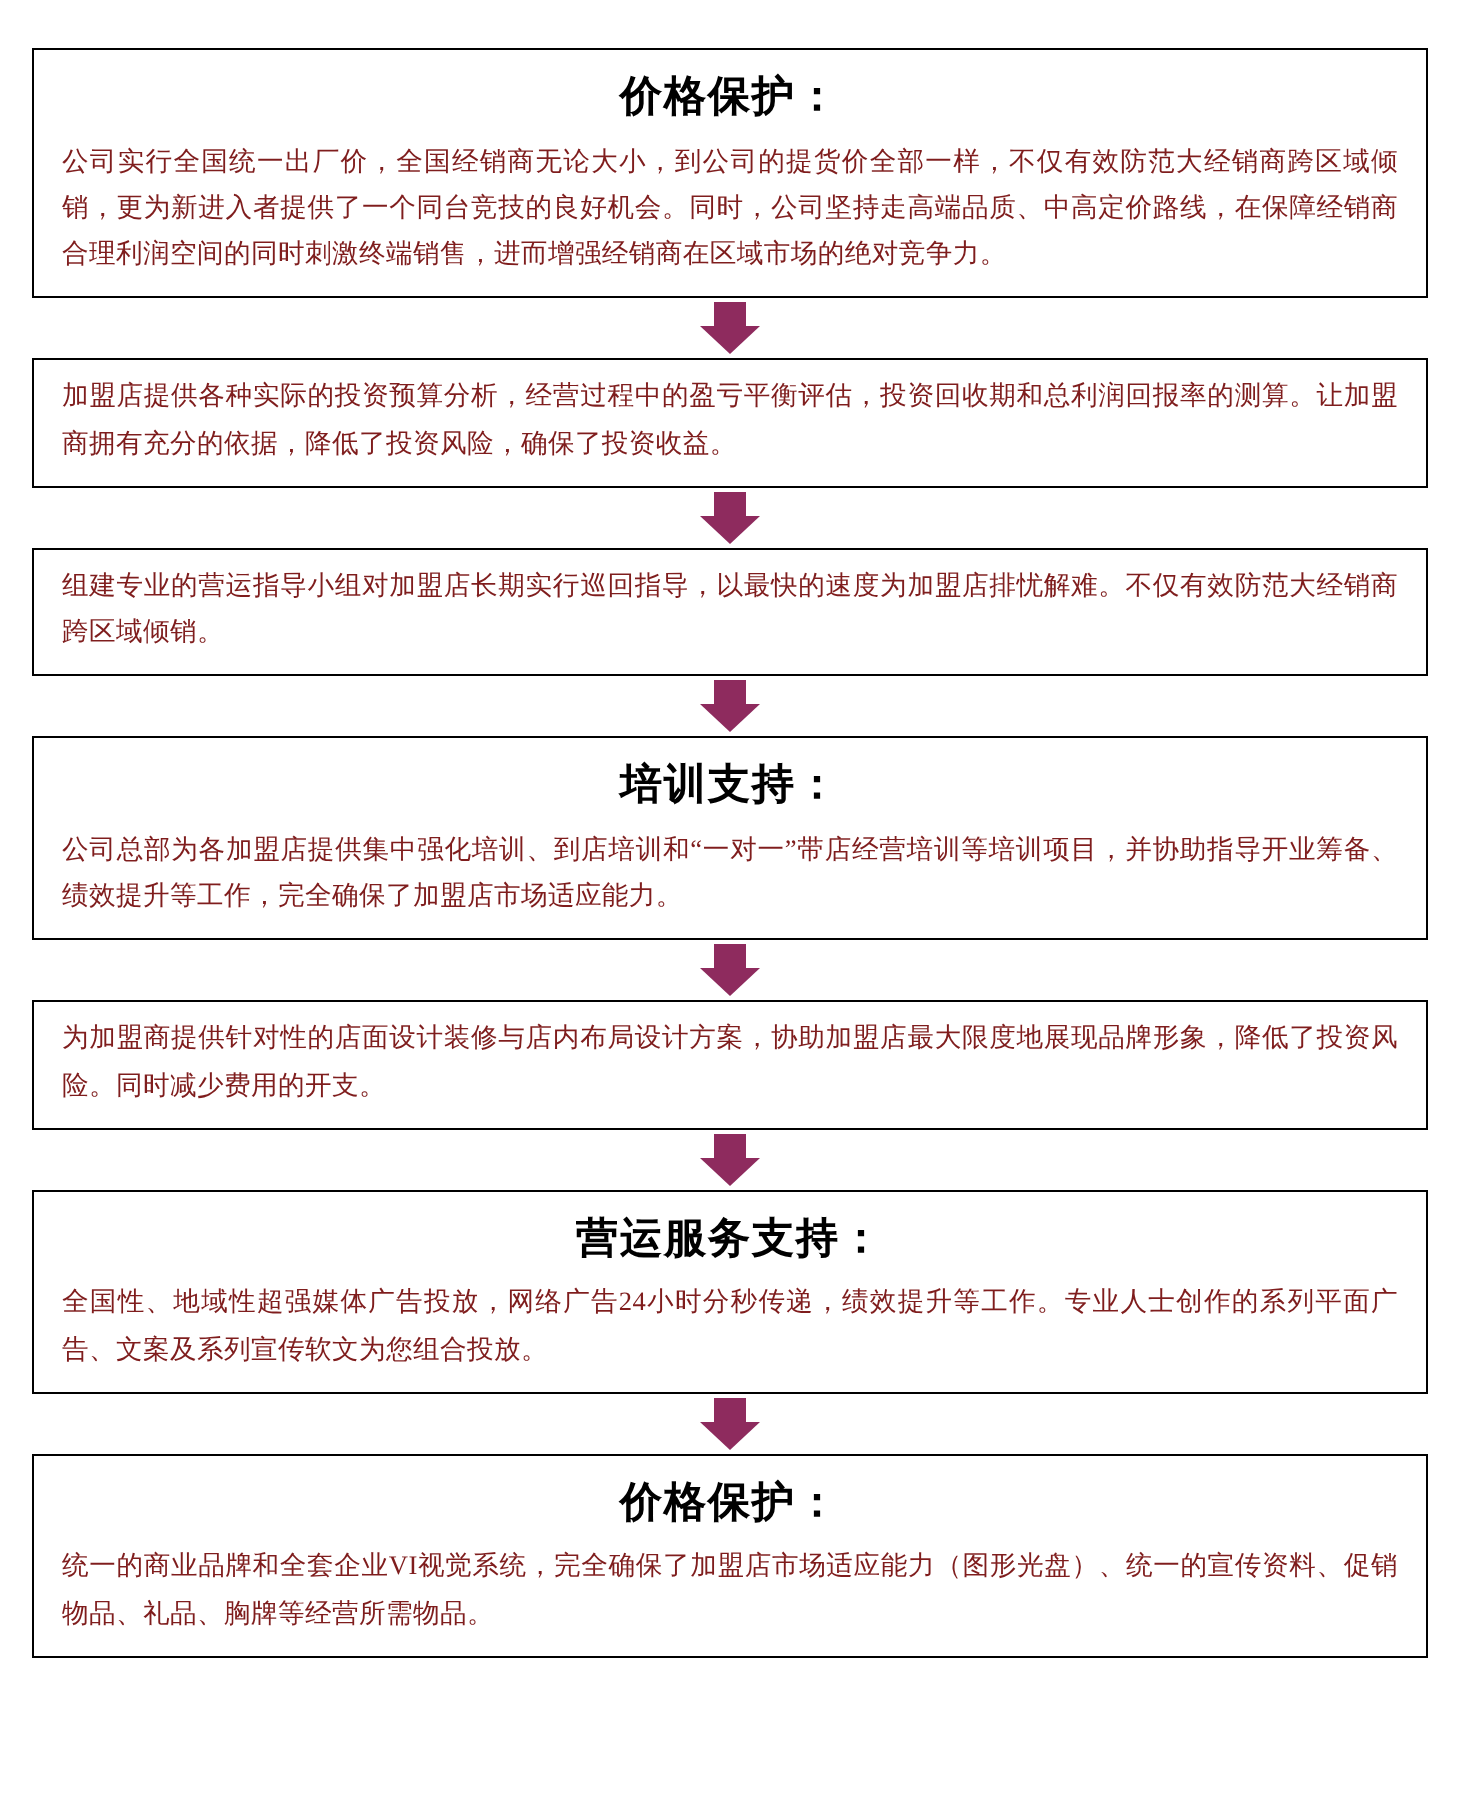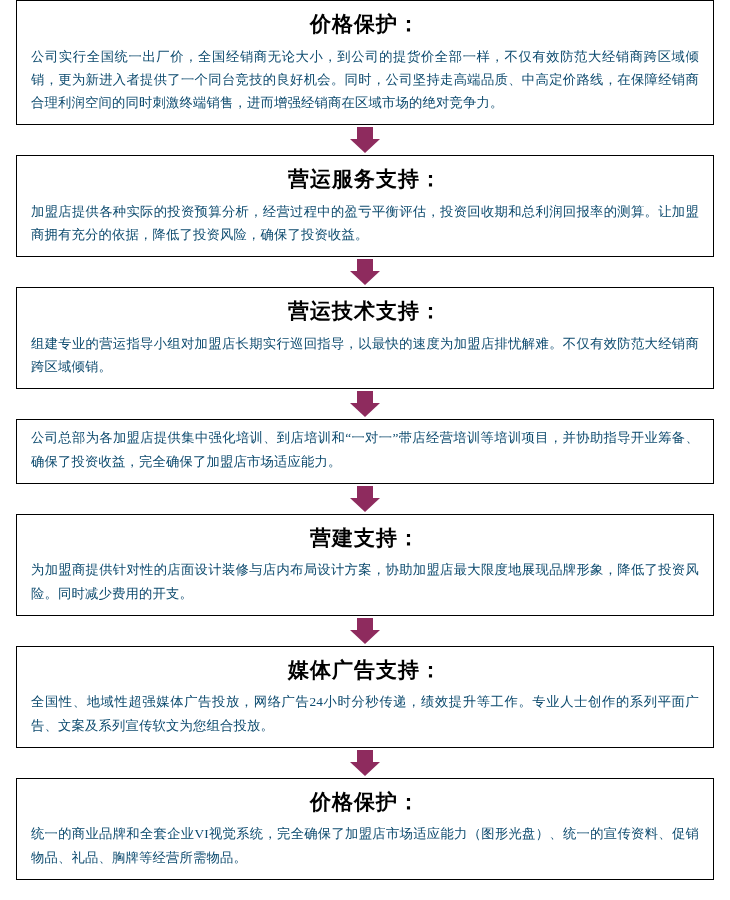--- a/index.html
+++ b/index.html
@@ -12,21 +12,21 @@
     height: 900px;
     font-family: "Liberation Sans", sans-serif;
     color: #000000;
     overflow: hidden;
   }
   #diagram {
     width: 730px;
     height: 900px;
     position: relative;
     box-sizing: border-box;
-    padding: 0 16px 0 16px;
+    padding: 24px 16px 0 16px;
     display: flex;
     flex-direction: column;
     align-items: flex-end;
   }
   .step {
     width: 100%;
     box-sizing: border-box;
     border: 1px solid #000000;
     background: #ffffff;
     padding: 6px 14px 10px 14px;
@@ -38,21 +38,21 @@
     font-size: 21px;
     letter-spacing: 1px;
     color: #000000;
     line-height: 1.5;
     margin: 2px 0 4px 0;
   }
   .step-body {
     font-family: "Liberation Serif", serif;
     font-size: 13.3px;
     line-height: 1.75;
-    color: #0c4a6e;
+    color: #7f1d1d;
     text-align: justify;
     letter-spacing: 0.2px;
   }
   .arrow-wrap {
     height: 30px;
     display: flex;
     align-items: center;
     justify-content: center;
     width: 100%;
   }
@@ -91,68 +91,66 @@
   </div>
 
   <div class="arrow-wrap">
     <div class="arrow">
       <div class="stem"></div>
       <div class="head"></div>
     </div>
   </div>
 
   <div class="step">
-    <div class="step-title">营运服务支持：</div>
     <div class="step-body">加盟店提供各种实际的投资预算分析，经营过程中的盈亏平衡评估，投资回收期和总利润回报率的测算。让加盟商拥有充分的依据，降低了投资风险，确保了投资收益。</div>
   </div>
 
   <div class="arrow-wrap">
     <div class="arrow">
       <div class="stem"></div>
       <div class="head"></div>
     </div>
   </div>
 
   <div class="step">
-    <div class="step-title">营运技术支持：</div>
     <div class="step-body">组建专业的营运指导小组对加盟店长期实行巡回指导，以最快的速度为加盟店排忧解难。不仅有效防范大经销商跨区域倾销。</div>
   </div>
 
   <div class="arrow-wrap">
     <div class="arrow">
       <div class="stem"></div>
       <div class="head"></div>
     </div>
   </div>
 
   <div class="step">
-    <div class="step-body">公司总部为各加盟店提供集中强化培训、到店培训和“一对一”带店经营培训等培训项目，并协助指导开业筹备、确保了投资收益，完全确保了加盟店市场适应能力。</div>
+    <div class="step-title">培训支持：</div>
+    <div class="step-body">公司总部为各加盟店提供集中强化培训、到店培训和“一对一”带店经营培训等培训项目，并协助指导开业筹备、绩效提升等工作，完全确保了加盟店市场适应能力。</div>
   </div>
 
   <div class="arrow-wrap">
     <div class="arrow">
       <div class="stem"></div>
       <div class="head"></div>
     </div>
   </div>
 
   <div class="step">
-    <div class="step-title">营建支持：</div>
     <div class="step-body">为加盟商提供针对性的店面设计装修与店内布局设计方案，协助加盟店最大限度地展现品牌形象，降低了投资风险。同时减少费用的开支。</div>
   </div>
 
   <div class="arrow-wrap">
     <div class="arrow">
       <div class="stem"></div>
       <div class="head"></div>
     </div>
   </div>
 
   <div class="step">
-    <div class="step-title">媒体广告支持：</div>
+    <div class="step-title">营运服务支持：</div>
     <div class="step-body">全国性、地域性超强媒体广告投放，网络广告24小时分秒传递，绩效提升等工作。专业人士创作的系列平面广告、文案及系列宣传软文为您组合投放。</div>
   </div>
 
   <div class="arrow-wrap">
     <div class="arrow">
       <div class="stem"></div>
       <div class="head"></div>
     </div>
   </div>
 

